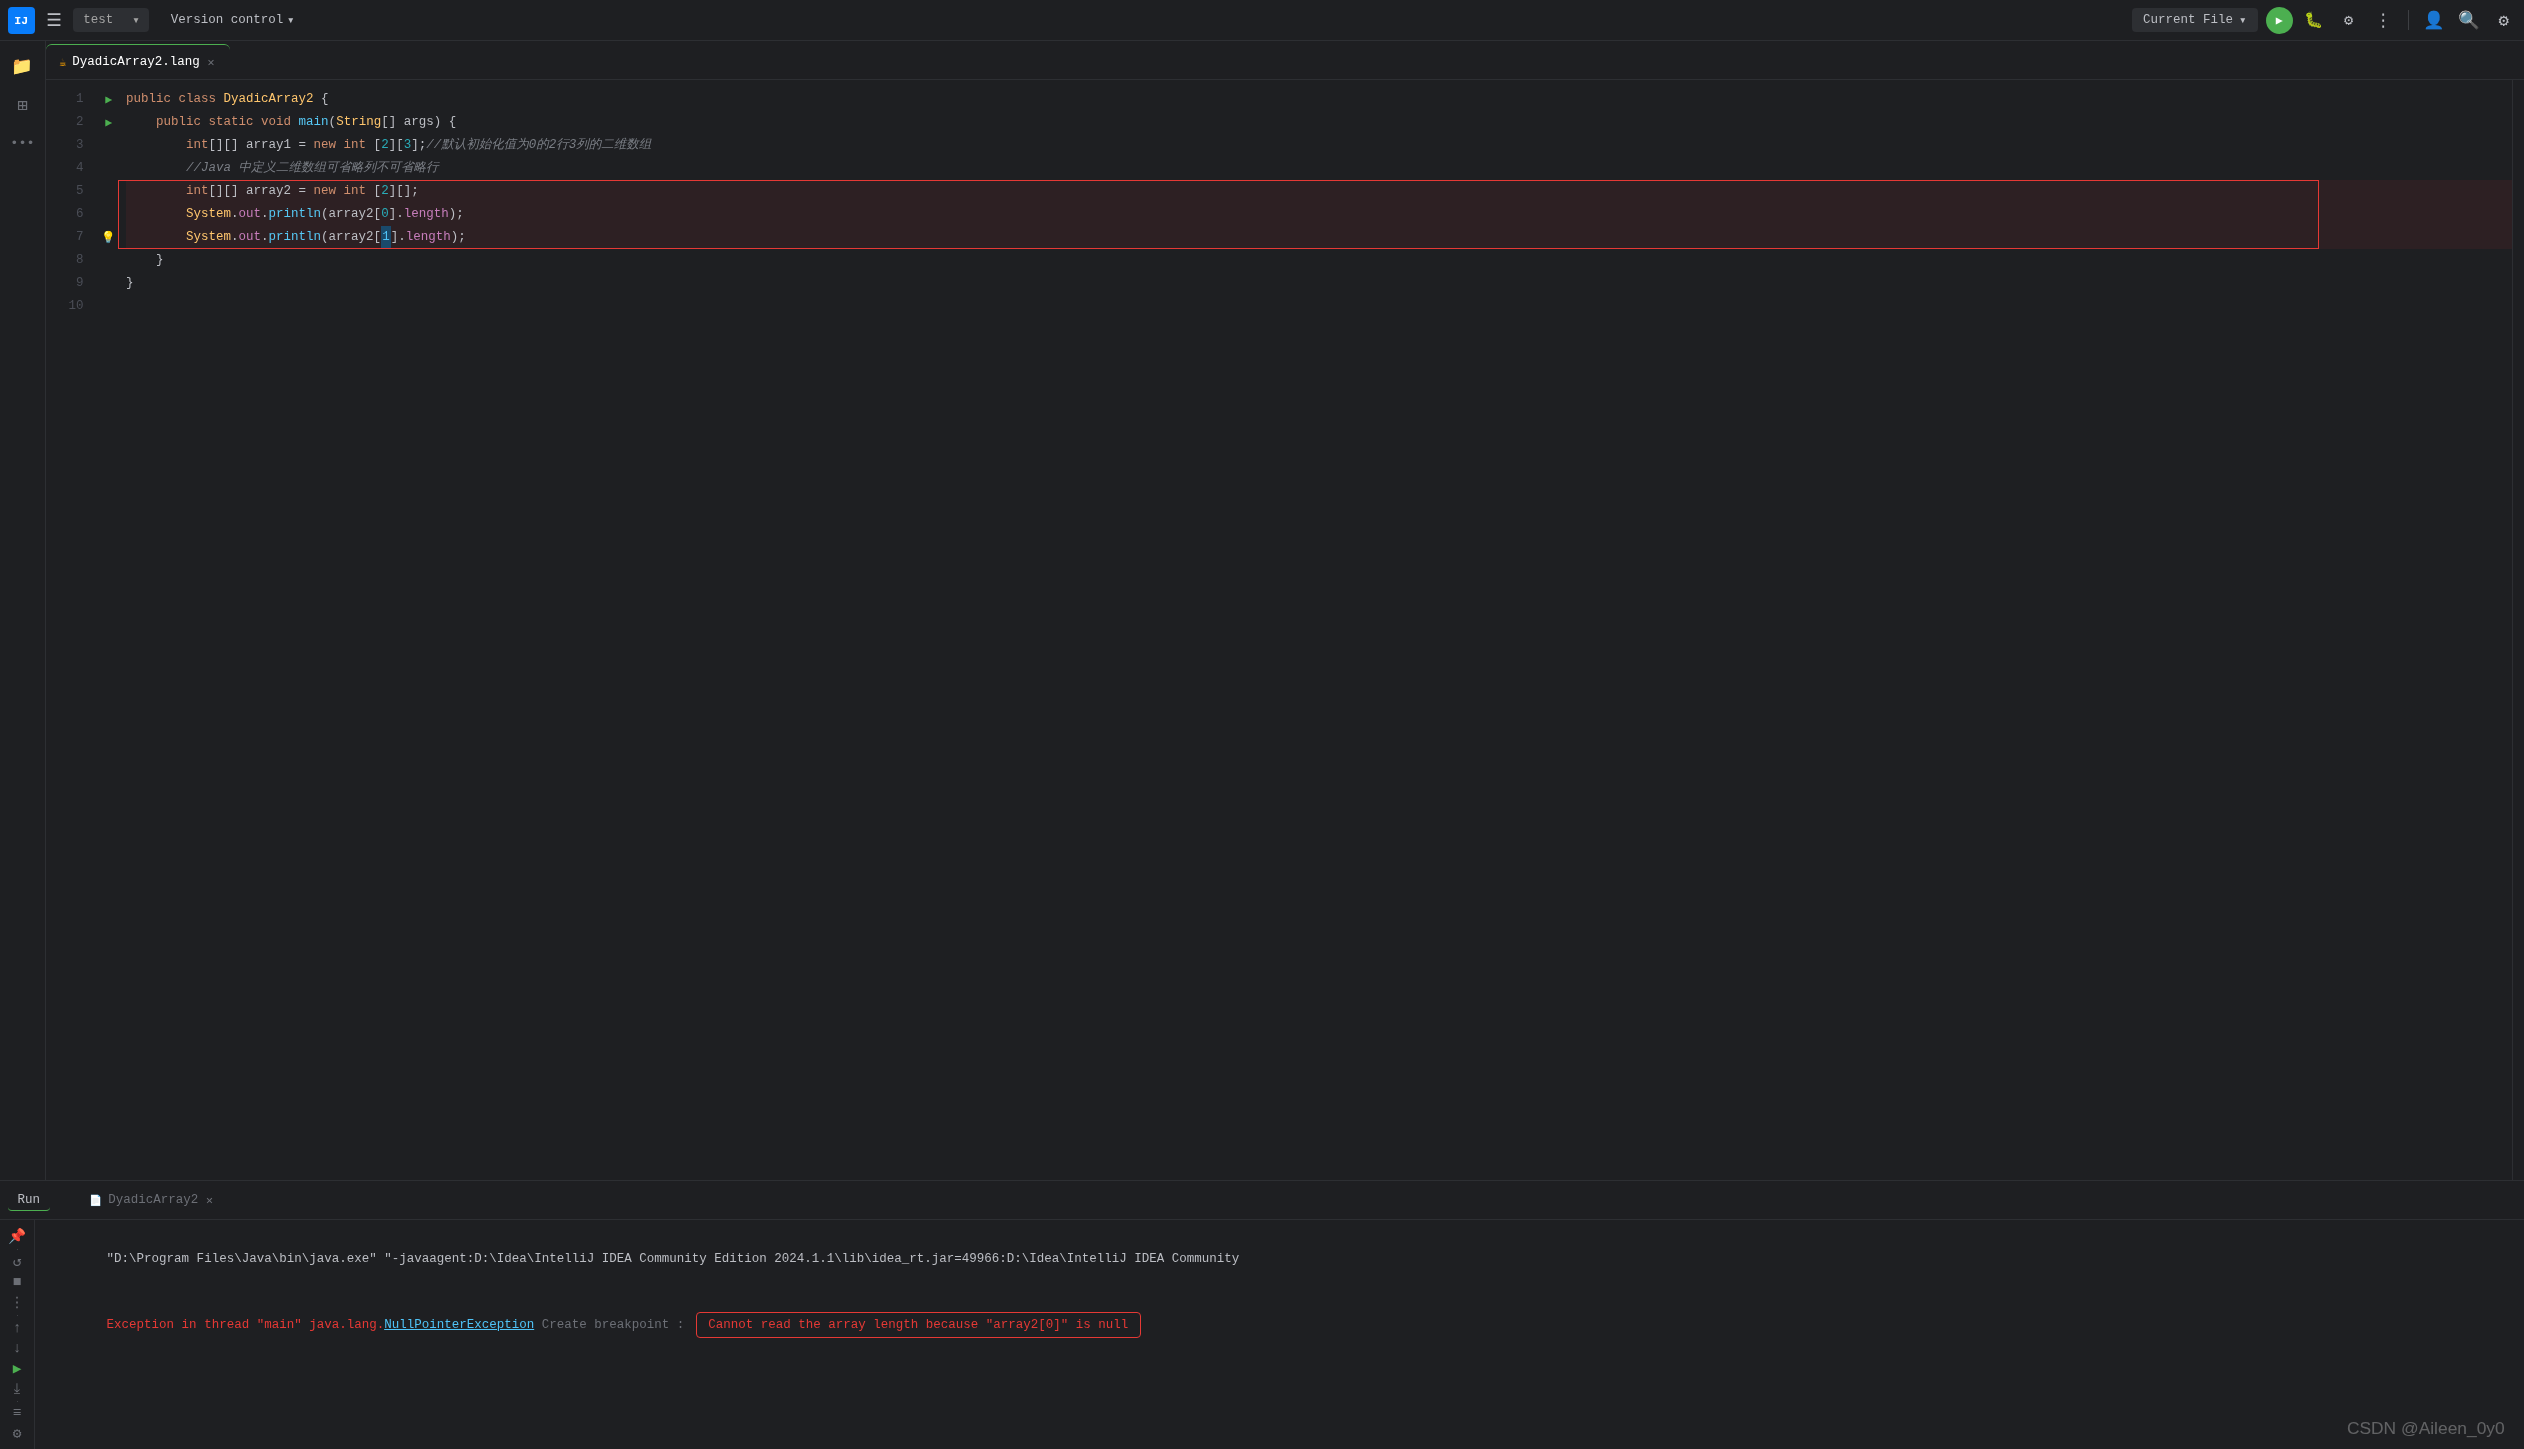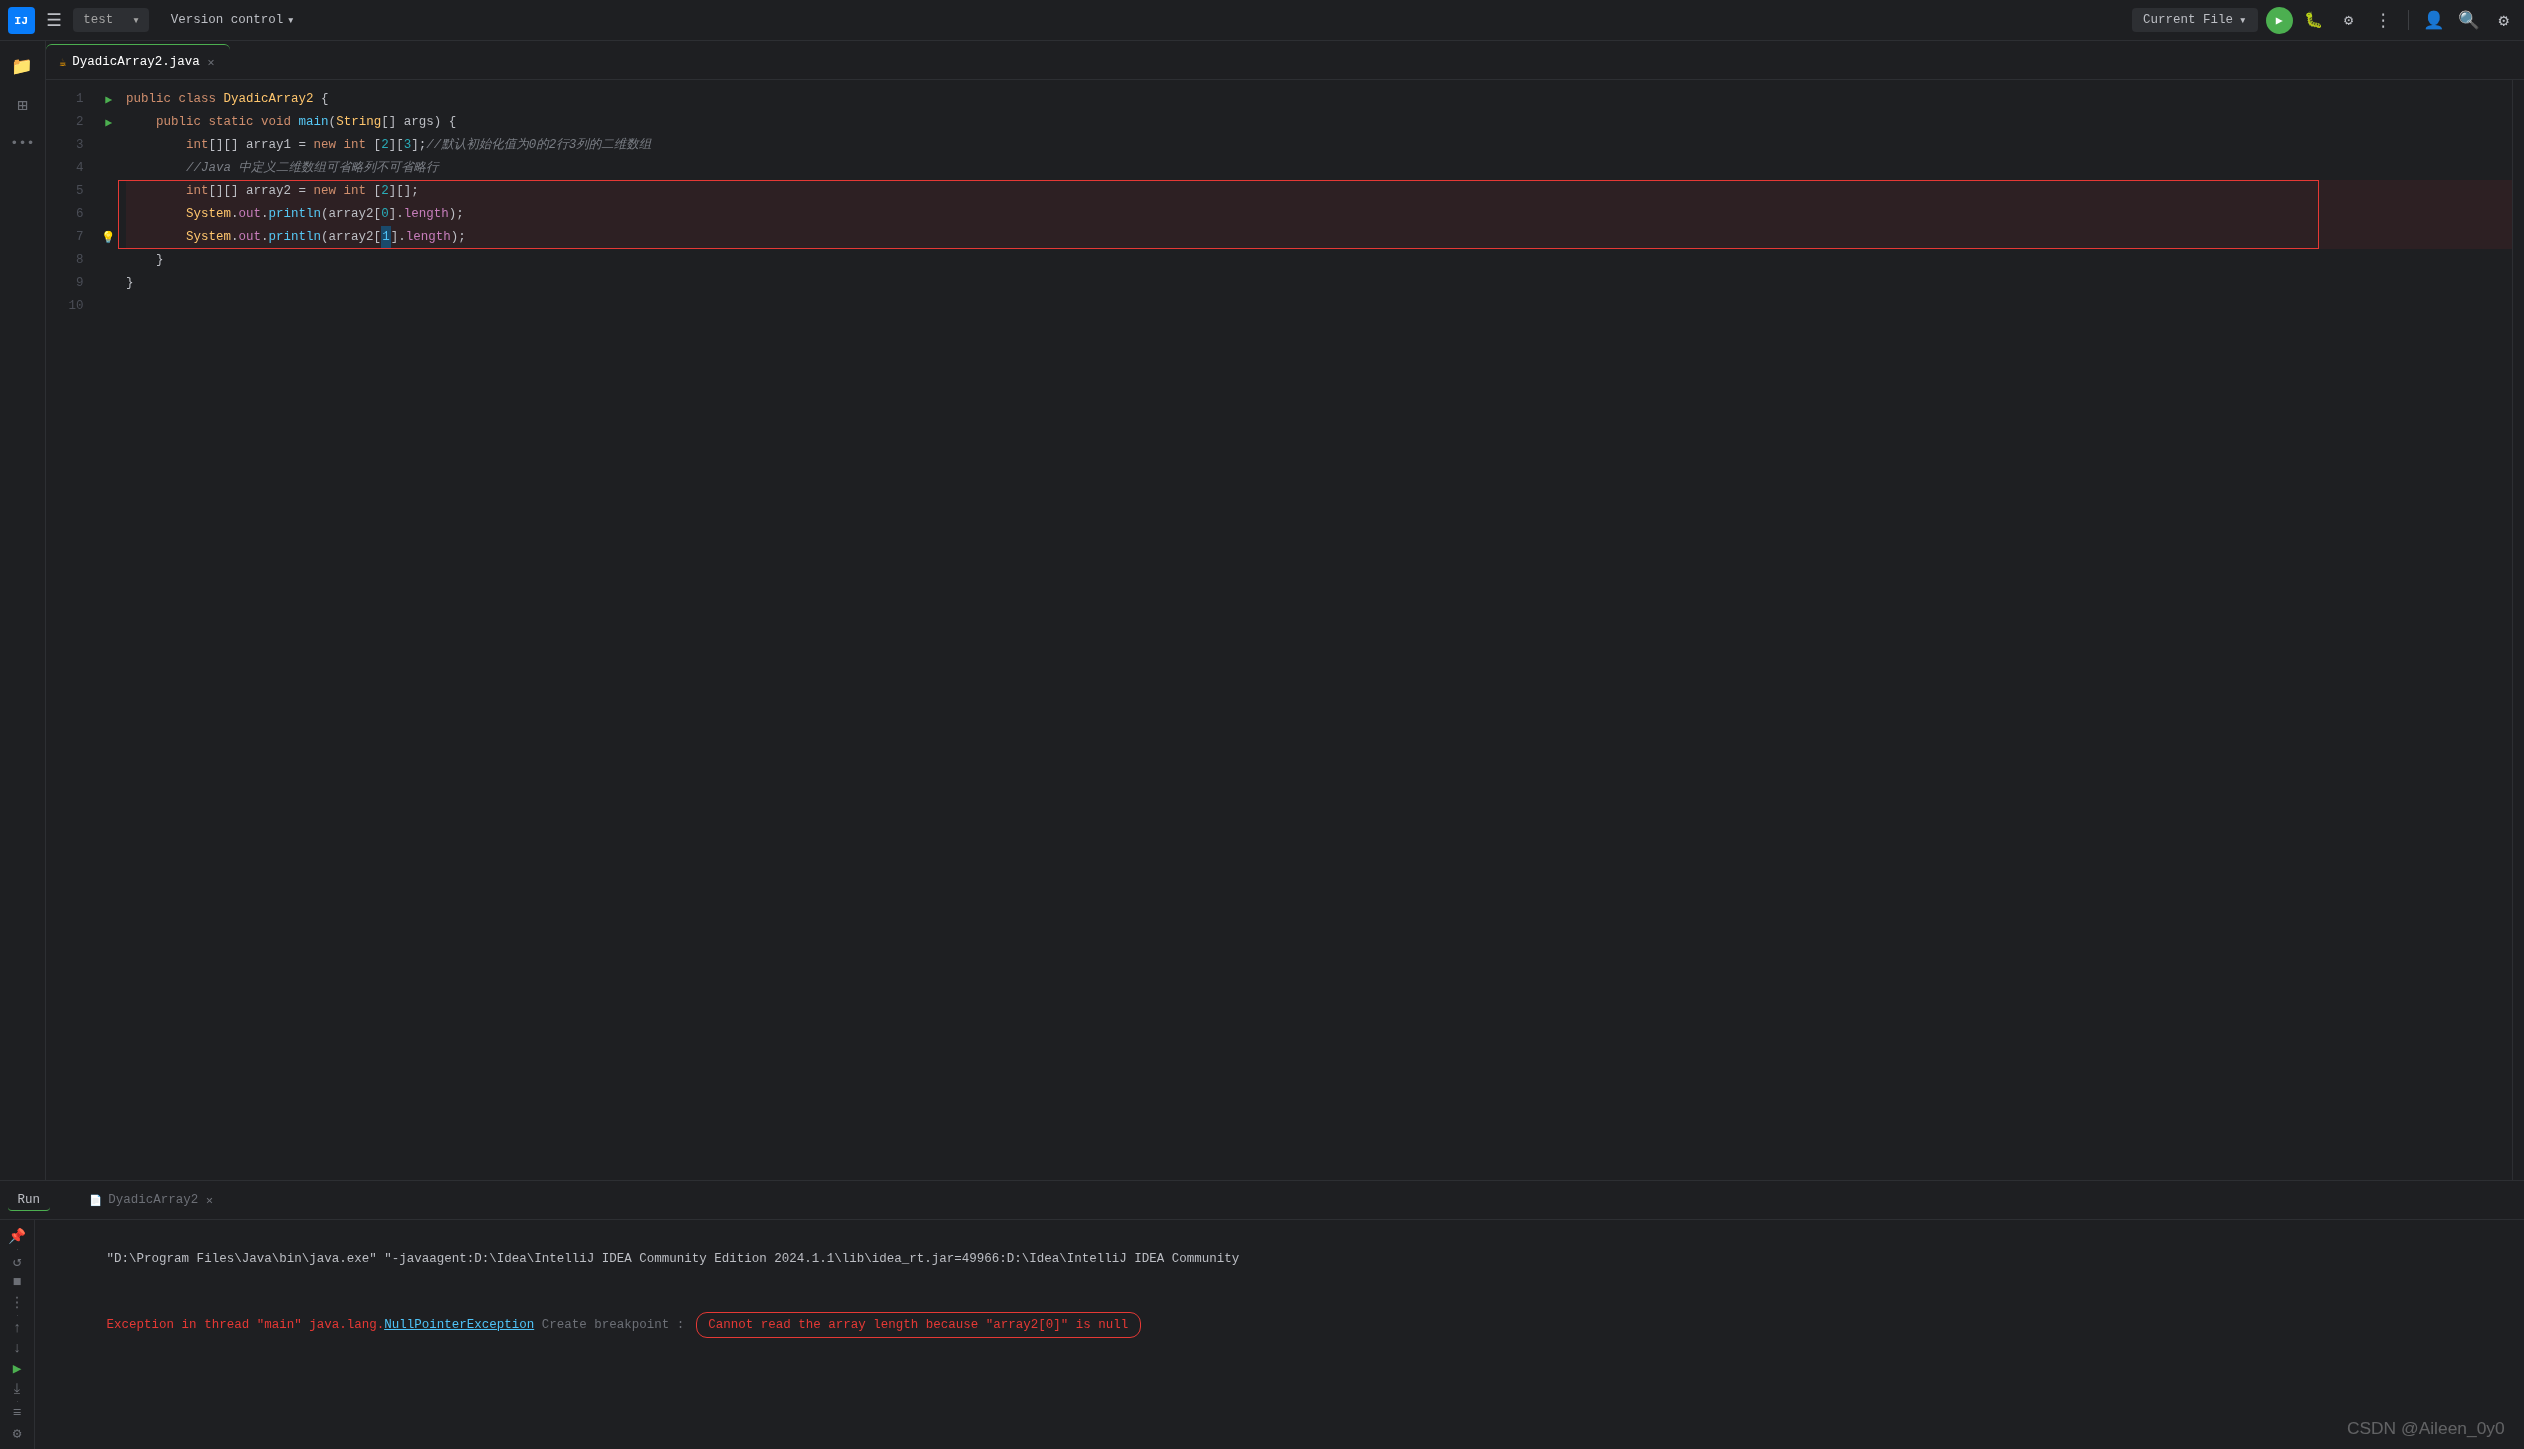--- a/index.html
+++ b/index.html
@@ -346,21 +346,21 @@
       cursor: pointer;
     }
     .output-gray { color: #6c6f76; }
 
     
     .error-tooltip {
       display: inline-block;
       background: #1e1f22;
       border: 1.4px solid #e53935;
       padding: 1.9px 11.6px;
-      border-radius: 11px;
+      border-radius: 4px;
       color: #e53935;
       font-size: 12.5px;
       margin-left: 3.9px;
     }
 
     
     .watermark {
       position: fixed;
       bottom: 9.7px;
       right: 19.3px;
@@ -418,21 +418,21 @@
     <div class="sidebar-icon active">📁</div>
     <div class="sidebar-icon">⊞</div>
     <div class="sidebar-icon" style="font-size:13.5px;">•••</div>
   </div>
 
   <div class="editor-area">
 
     <div class="tab-bar">
       <div class="tab active">
         <span class="tab-icon">☕</span>
-        <span>DyadicArray2.java</span>
+        <span>DyadicArray2.lang</span>
         <span class="tab-close">✕</span>
       </div>
     </div>
 
     <div class="code-editor">
 
       <div class="line-numbers">
         <div class="ln">1</div>
         <div class="ln">2</div>
         <div class="ln">3</div>

